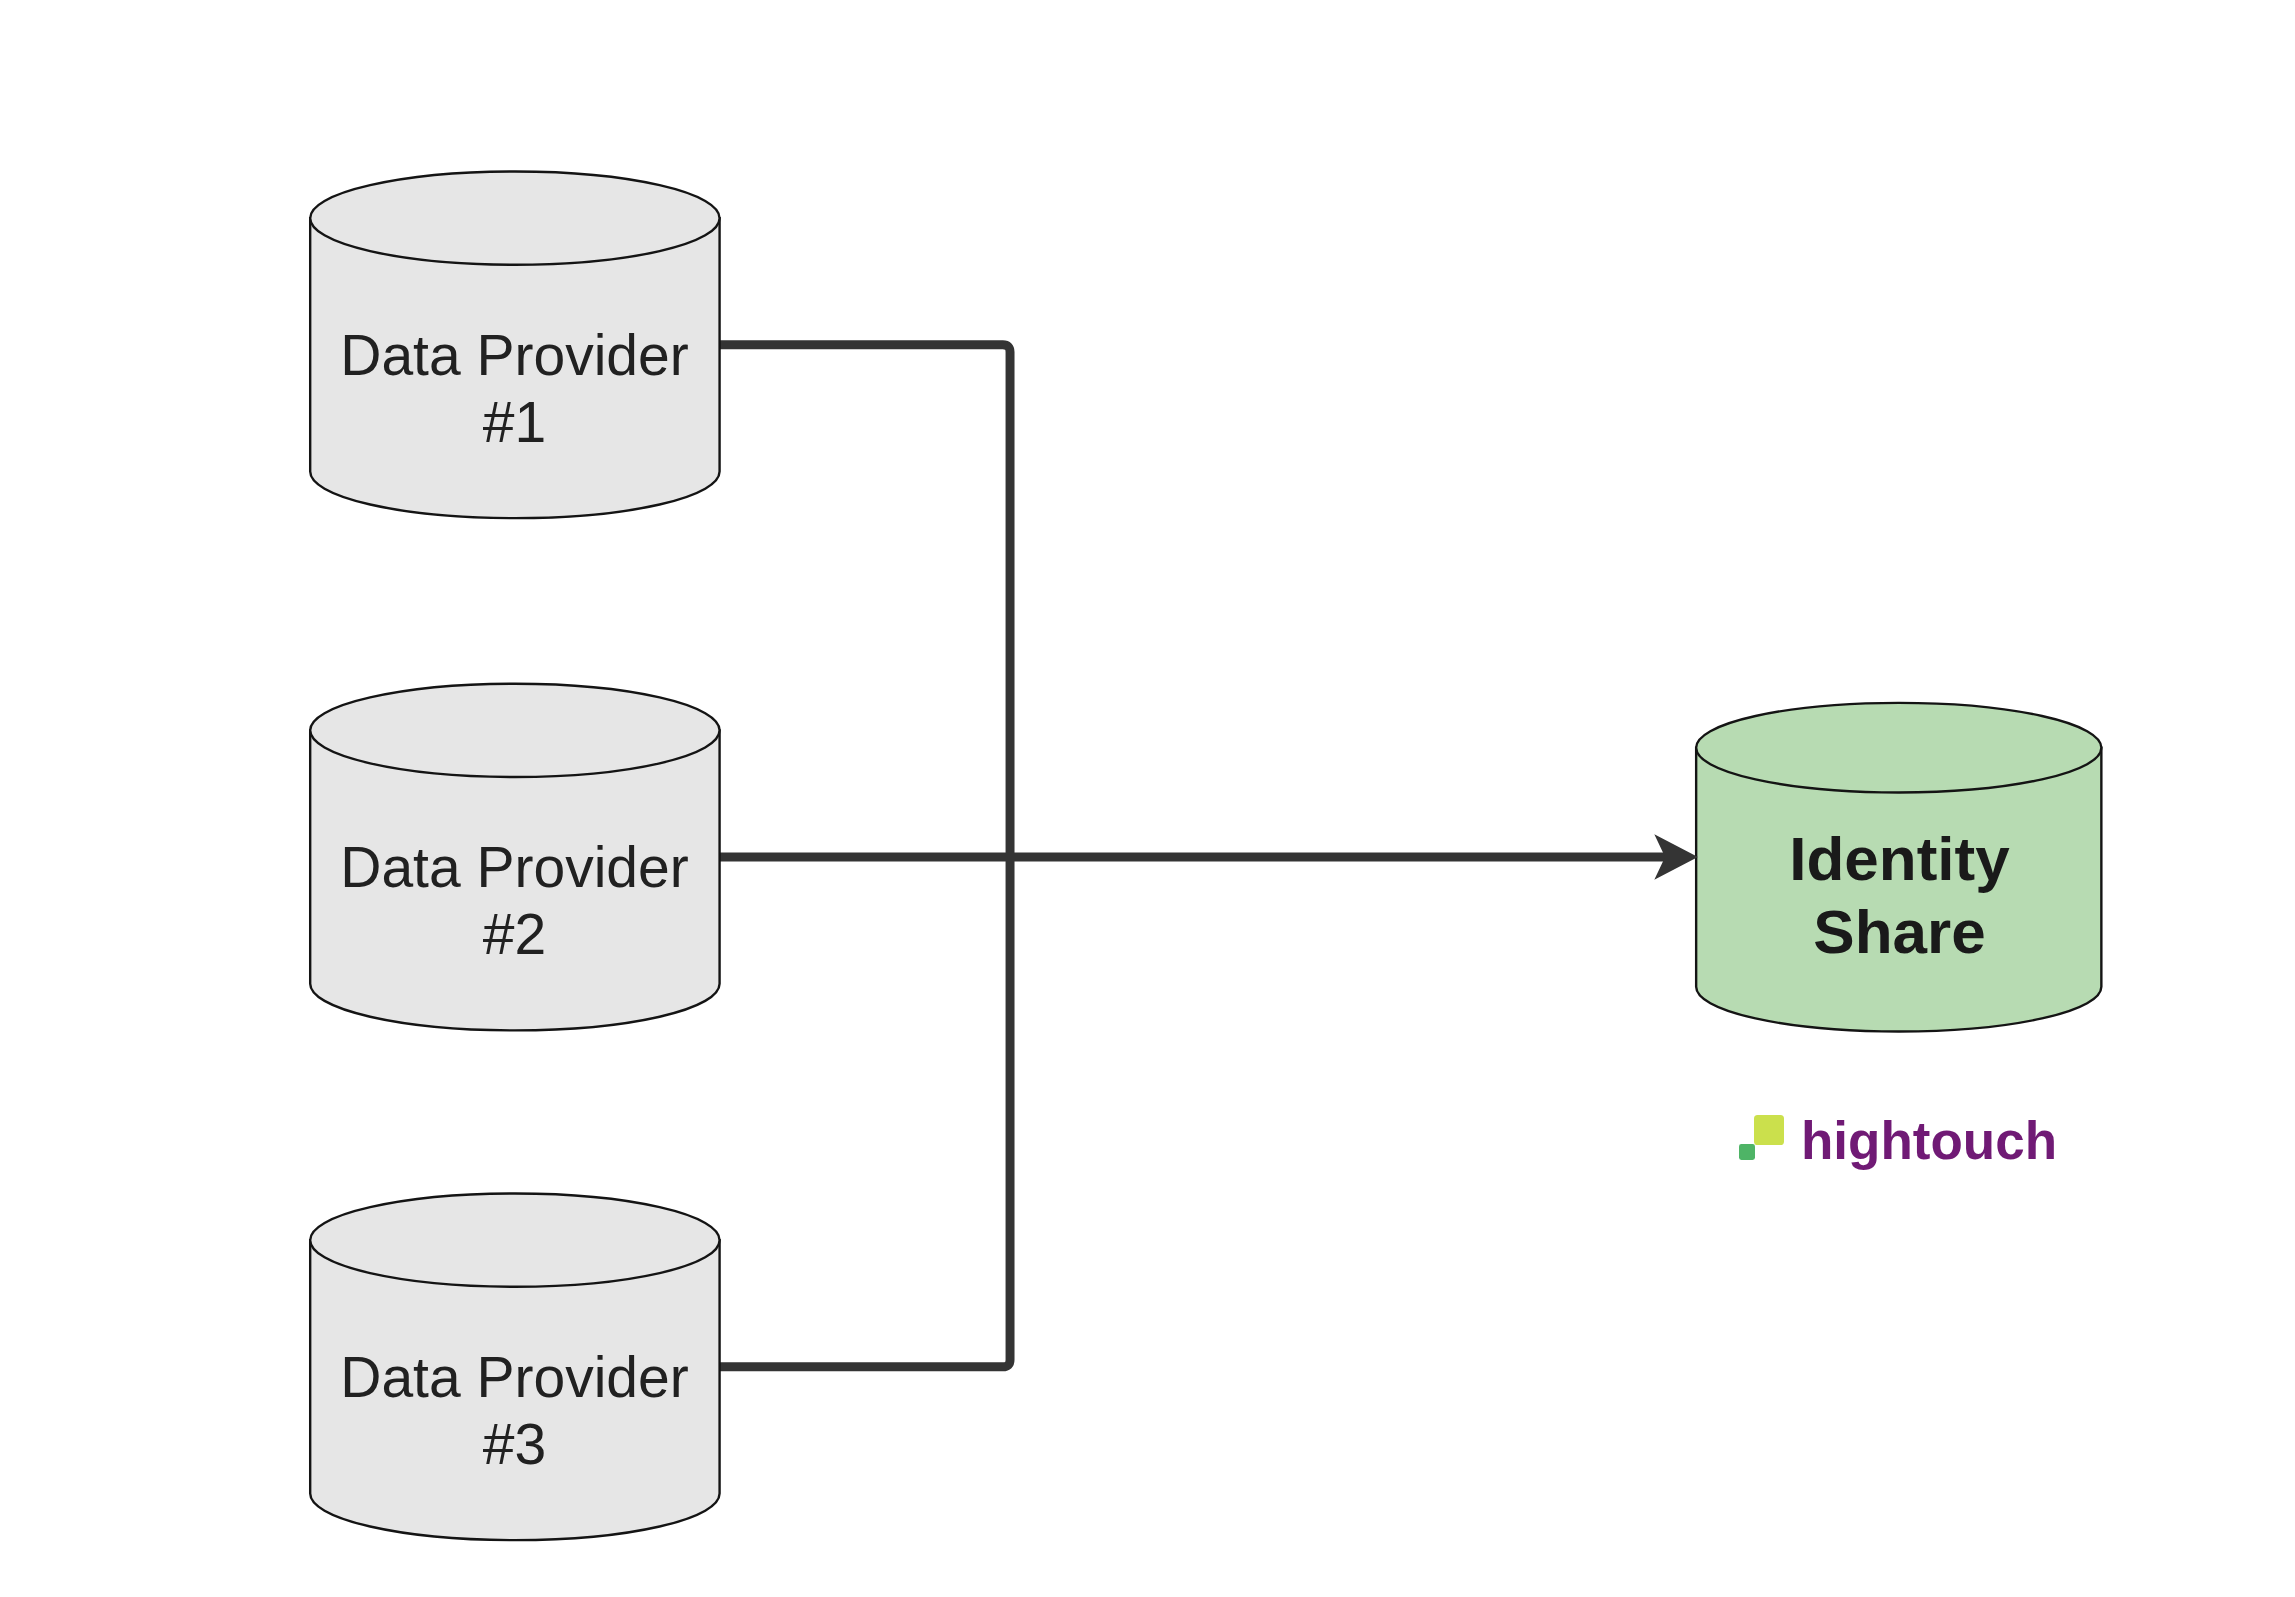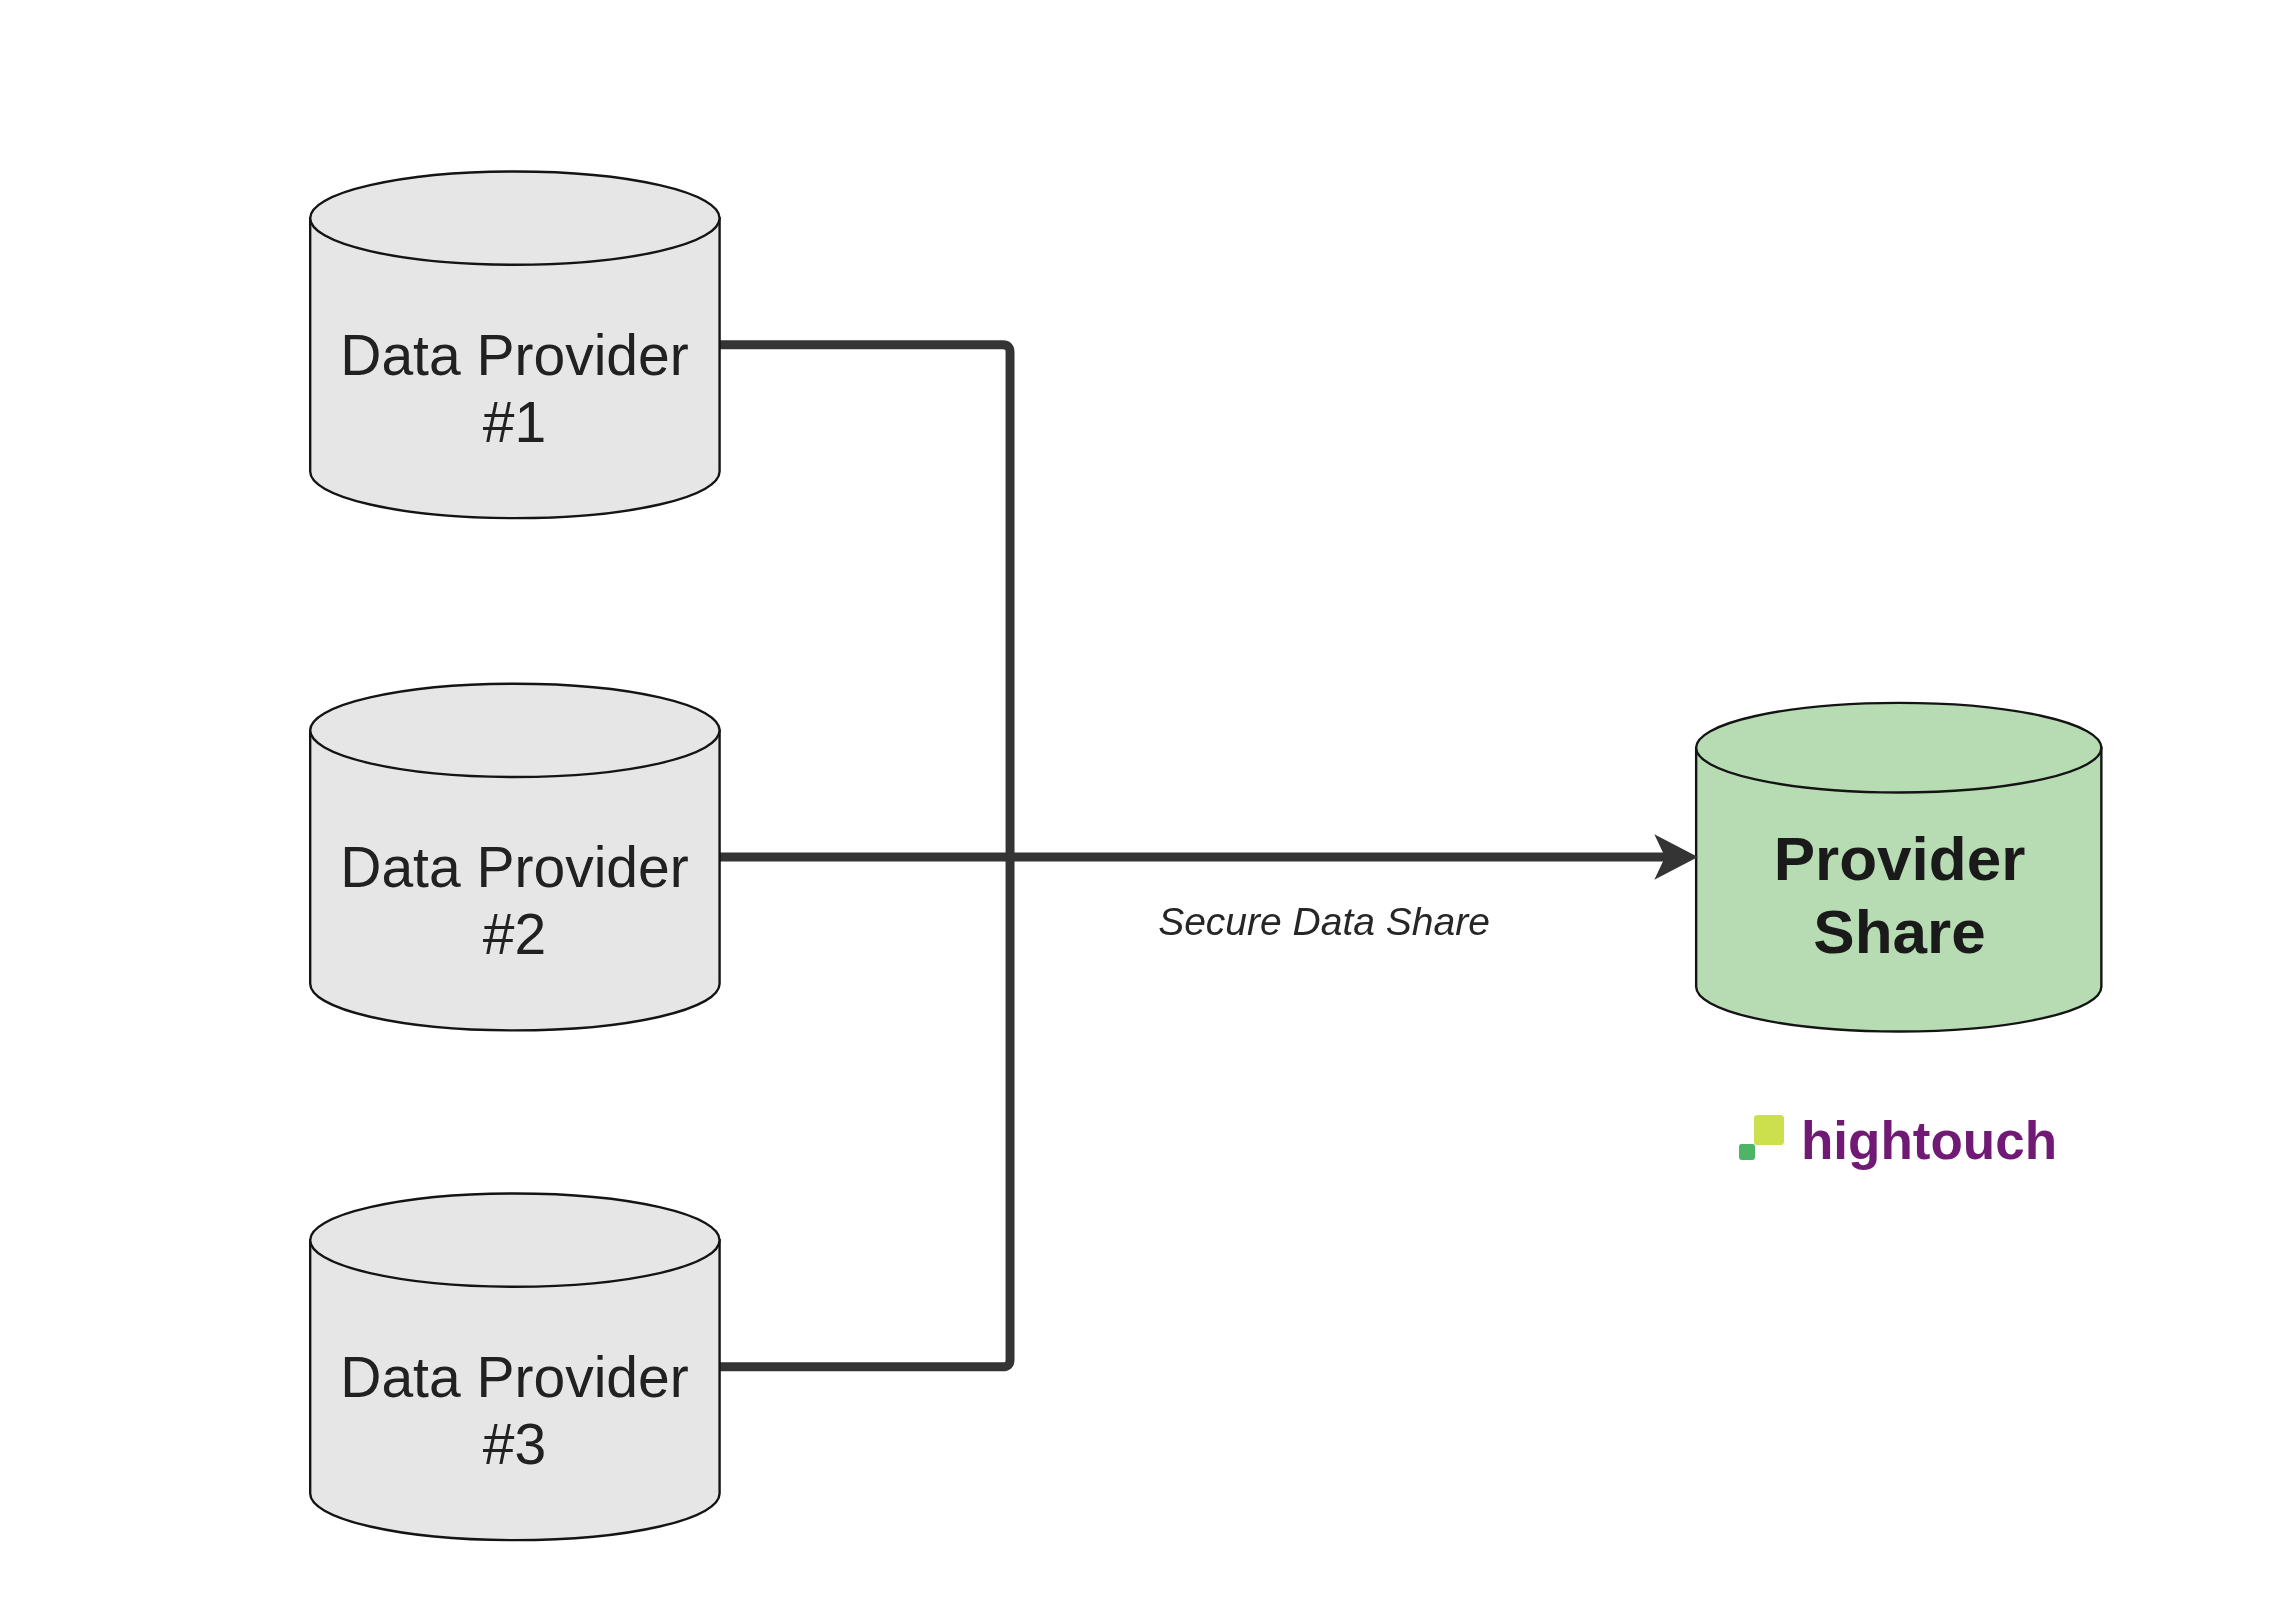--- a/index.html
+++ b/index.html
@@ -131,25 +131,24 @@
     <span>Data Provider</span>
     <span>#2</span>
   </div>
 
   <div class="node-label label-dp3">
     <span>Data Provider</span>
     <span>#3</span>
   </div>
 
   <div class="node-label label-identity">
-    <span>Provider</span>
+    <span>Identity</span>
     <span>Share</span>
   </div>
 
-  <div class="edge-label">Secure Data Share</div>
 
   <div class="logo-icon">
     <span class="sq-big"></span>
     <span class="sq-small"></span>
   </div>
   <div class="logo-word">hightouch</div>
 
 </div>
 
 

